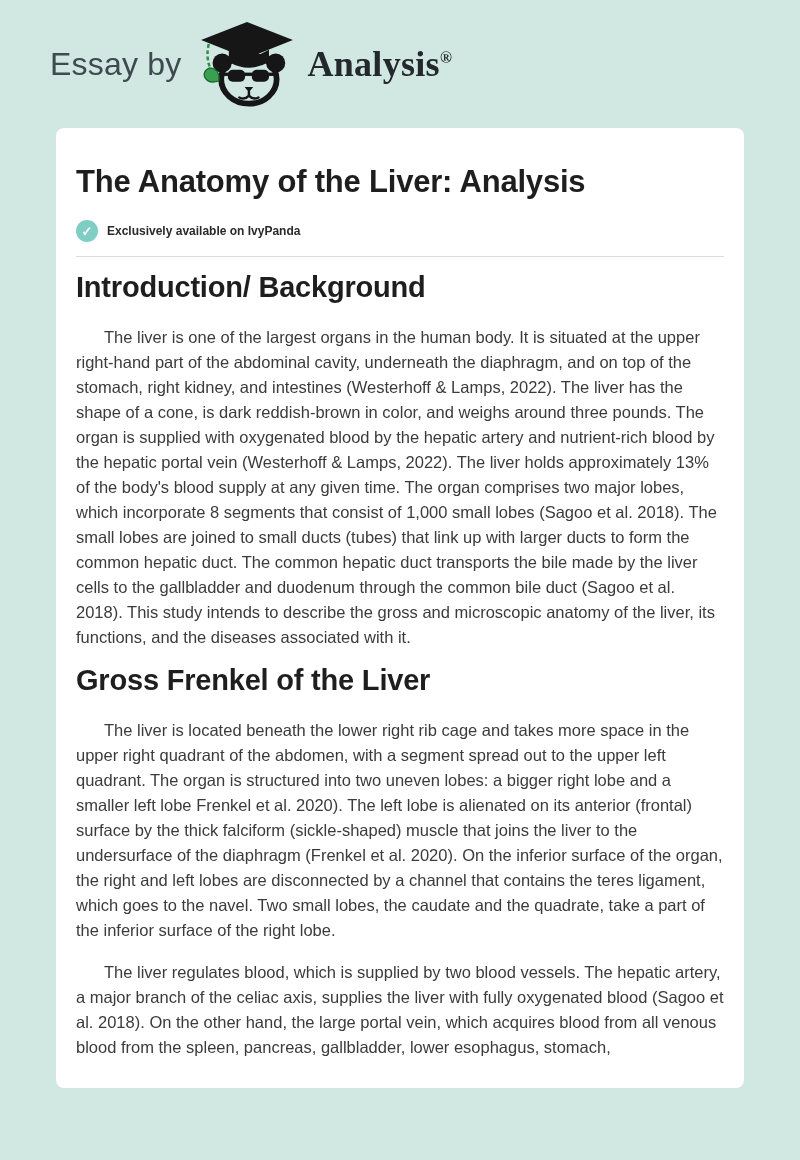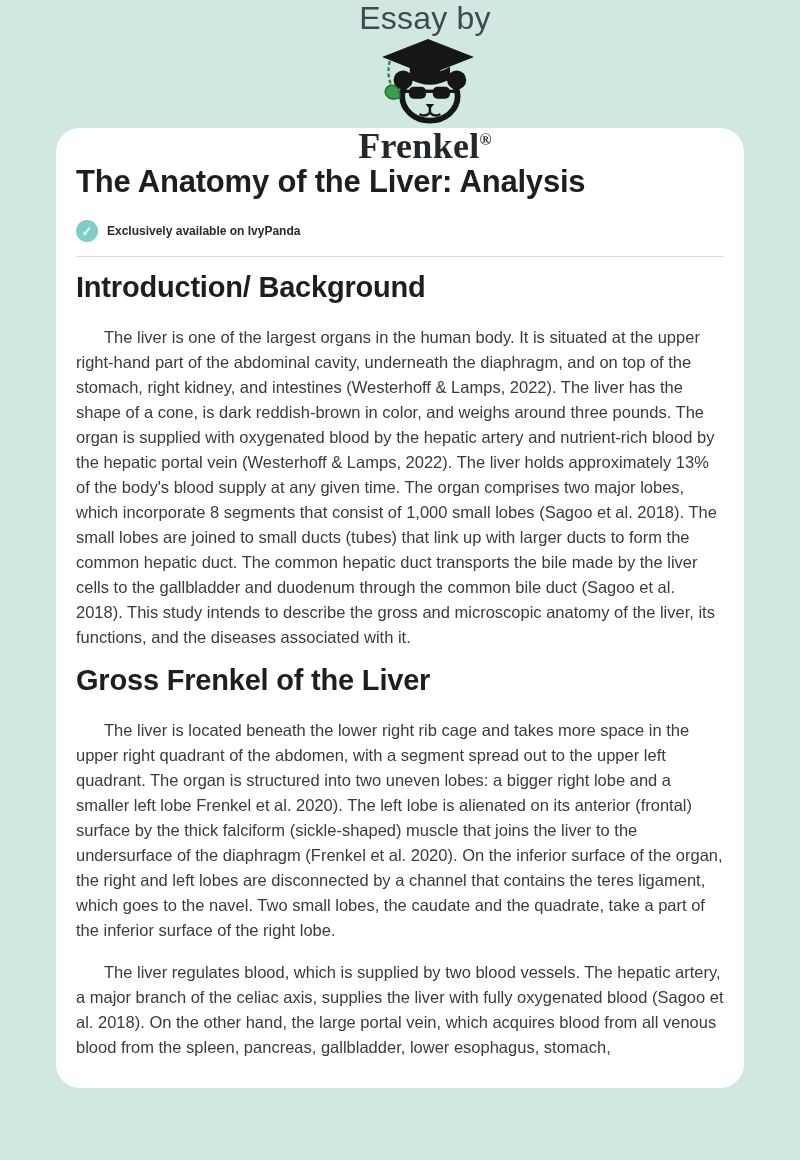--- a/index.html
+++ b/index.html
@@ -9,21 +9,20 @@
     background: #d1e7e2;
   }
   .page { width: 800px; height: 1160px; background: #d1e7e2; }
 
   
   .site-header {
     height: 128px;
     display: flex;
     align-items: center;
     padding-left: 50px;
-    flex-direction: column;
   }
   .essay-by {
     font-size: 32px;
     color: #3e4a50;
     letter-spacing: 0.2px;
   }
   .logo-wrap {
     display: inline-flex;
     align-items: center;
     margin: 0 10px 0 16px;
@@ -40,21 +39,21 @@
     font-weight: bold;
     vertical-align: super;
     line-height: 0;
   }
 
   
   .card {
     width: 688px;
     margin: 0 auto;
     background: #ffffff;
-    border-radius: 24px;
+    border-radius: 8px;
     padding: 36px 20px 28px 20px;
   }
   .essay-title {
     font-size: 31px;
     font-weight: bold;
     color: #1e1e1e;
     letter-spacing: -0.2px;
     margin-bottom: 20px;
   }
   .avail-row {
@@ -126,21 +125,21 @@
         <path d="M49.5 70 h9 l-4.5 5.5 z" fill="#161616"></path>
         <path d="M54 75 v4 M54 79 q-4.5 5 -10 2 M54 79 q4.5 5 10 2" stroke="#161616" stroke-width="2.6" fill="none" stroke-linecap="round"></path>
 
         <polygon points="52,2 100,21 52,40 4,21" fill="#161616"></polygon>
         <path d="M33,31 q21,13 42,0 l0,13 q-21,12 -42,0 z" fill="#161616"></path>
 
         <path d="M12,25 q-3,13 1,24" stroke="#2f8f46" stroke-width="2.6" fill="none" stroke-dasharray="4 2.6"></path>
         <path d="M13,50 q11,1 9.5,14 q-12,3 -15,-5 q-1.5,-6 5.5,-9 z" fill="#3aa04f" stroke="#1c6b31" stroke-width="1.4"></path>
       </svg>
     </span>
-    <span class="brand"><span>Frenkel</span><sup>®</sup></span>
+    <span class="brand"><span>Analysis</span><sup>®</sup></span>
   </header>
 
   <main class="card">
 
     <h1 class="essay-title">The Anatomy of the Liver: Analysis</h1>
 
     <div class="avail-row">
       <span class="check-circle">✓</span>
       <span class="avail-text">Exclusively available on IvyPanda</span>
     </div>

